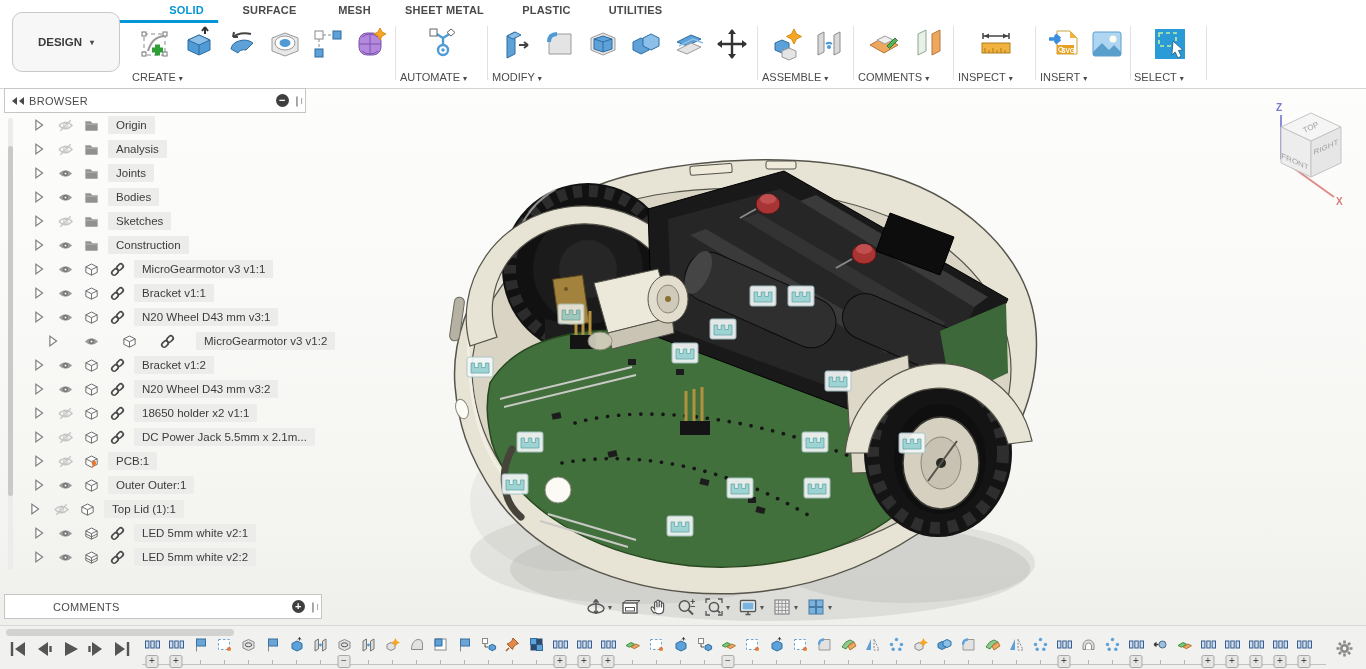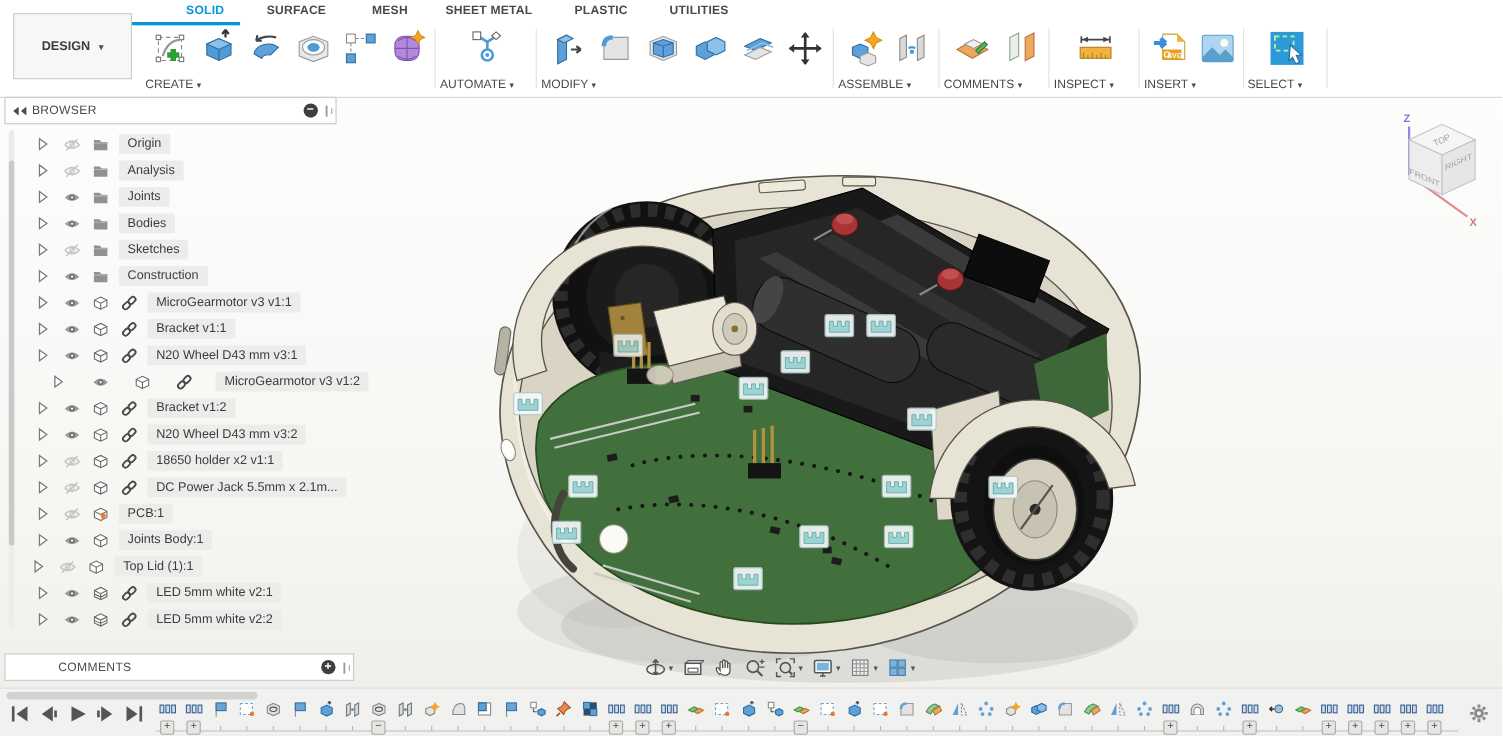--- a/index.html
+++ b/index.html
@@ -7,21 +7,21 @@
   #stage{position:relative;width:1366px;height:669px;overflow:hidden;background:#fff;}
 
   
   #topbar{position:absolute;left:0;top:0;width:1366px;height:88px;background:#fff;
     border-bottom:1px solid #d5d5d5;z-index:30;}
   .tab{position:absolute;top:4px;transform:translateX(-50%);font-size:11px;font-weight:700;
     color:#4a4a4a;letter-spacing:.2px;cursor:default;white-space:nowrap;padding-left:39px;}
   .tab.active{color:#0696d7;}
   .tab.active::after{content:"";position:absolute;left:-14px;right:-14px;top:16px;height:3px;background:#0696d7;}
   #designbtn{position:absolute;left:12px;top:12px;width:106px;height:58px;border:1px solid #c9c9c9;
-    border-radius:0;background:#f7f7f7;display:flex;align-items:center;justify-content:center;
+    border-radius:10px;background:#f7f7f7;display:flex;align-items:center;justify-content:center;
     font-size:11.5px;font-weight:700;color:#3c3c3c;gap:5px;}
   .tgroup{position:absolute;top:22px;height:64px;}
   .ticons{display:flex;justify-content:center;align-items:center;gap:3px;height:44px;}
   .tool{width:40px;height:40px;display:flex;align-items:center;justify-content:center;border-radius:3px;}
   .glabel{position:absolute;left:0;right:0;bottom:3px;text-align:left;font-size:11px;color:#4a4a4a;white-space:nowrap;}
   .caret{font-size:8px;color:#4a4a4a;margin-left:3px;}
   .vdiv{position:absolute;top:26px;height:54px;width:1px;background:#e2e2e2;}
 
   
   #viewport{position:absolute;left:0;top:89px;width:1366px;height:536px;
@@ -32,21 +32,21 @@
   
   .panelhead{position:absolute;left:4px;width:300px;height:23px;background:#fff;border:1px solid #c6c6c6;
     display:flex;align-items:center;font-size:11px;color:#4a4a4a;letter-spacing:.3px;z-index:40;}
   .ph-title{flex:1;}
   .circbtn{width:13px;height:13px;border-radius:50%;background:#3f3f3f;color:#fff;font-size:11px;line-height:12px;
     text-align:center;margin-right:4px;font-weight:700;}
   .grip{color:#9a9a9a;font-size:10px;margin-right:3px;letter-spacing:-1px;}
   #browserhead{top:88px;}
   #commentshead{top:594px;padding-left:16px;}
   #blist{position:absolute;left:0;top:112px;width:310px;z-index:35;}
-  .brow{position:absolute;left:0;height:24px;display:flex;align-items:flex-end;}
+  .brow{position:absolute;left:0;height:24px;display:flex;align-items:flex-start;}
   .bslot{display:flex;align-items:center;justify-content:center;width:18px;height:18px;margin-right:8px;}
   .blabel{font-size:11.5px;color:#3c3c3c;background:#ececeb;padding:3px 8px;border-radius:1px;white-space:nowrap;}
   #bscroll{position:absolute;left:8px;top:118px;width:5px;height:452px;background:#ececec;border-radius:3px;z-index:34;}
   #bscroll .thumb{position:absolute;left:0;top:28px;width:5px;height:350px;background:#c9c9c9;border-radius:3px;}
 
   
   #navbar{position:absolute;left:583px;top:593px;height:28px;display:flex;align-items:center;gap:2px;z-index:36;}
   .navtool{display:flex;align-items:center;padding:2px 3px;border-radius:2px;}
   .navcaret{font-size:8px;color:#555;margin-left:2px;}
 
@@ -845,21 +845,21 @@
             <circle cx="9" cy="9" r="2.6" fill="#6e6e6e"></circle>
             <circle cx="9" cy="9" r="1.1" fill="#fff"></circle>
           </svg>
         </div>
         <div class="bslot">
           <svg width="17" height="17" viewBox="0 0 18 18">
             <path d="M3 6.2 L9 3.2 L15 6.2 V12 L9 15 L3 12 Z" fill="#fdfdfd" stroke="#666"></path>
             <path d="M3 6.2 L9 9.2 L15 6.2 M9 9.2 V15" stroke="#666" fill="none"></path>
           </svg>
         </div>
-        <div class="blabel">Joints Body:1</div>
+        <div class="blabel">Outer Outer:1</div>
       </div>
       <div class="brow" style="top: 388px; left: 26px;">
         <div class="bslot">
           <svg width="16" height="16" viewBox="0 0 18 18">
             <path d="M5.5 3.5 L13 9 L5.5 14.5 Z" fill="#fff" stroke="#7a7a7a" stroke-width="1.3"></path>
           </svg>
         </div>
         <div class="bslot">
           <svg width="17" height="17" viewBox="0 0 18 18">
             <path d="M2 9 q7 -7 14 0 q-7 7 -14 0" fill="none" stroke="#c4c4c4" stroke-width="1.4"></path>

